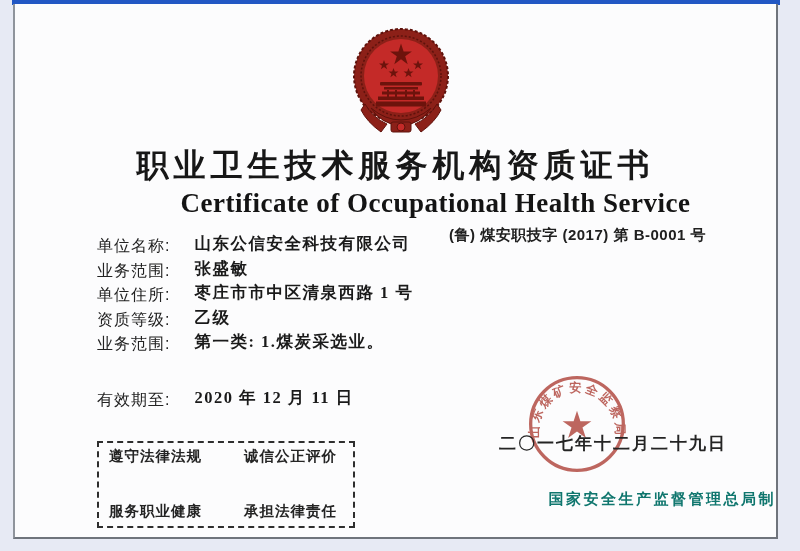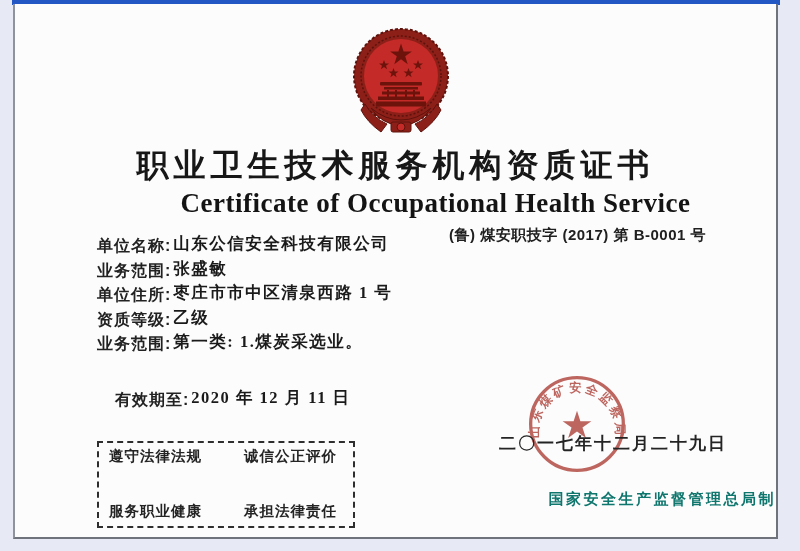--- a/index.html
+++ b/index.html
@@ -39,29 +39,29 @@
   }
   .cert-no{
     position:absolute;right:70px;top:222px;
     font-size:15px;font-weight:bold;color:#202020;letter-spacing:0.5px;
     white-space:nowrap;
   }
   
   .fields{position:absolute;left:82px;top:231px;}
   .field-row{height:24.6px;display:flex;align-items:baseline;white-space:nowrap;}
   .field-label{
-    font-size:16px;font-weight:bold;color:#222;letter-spacing:1px;
+    font-size:16px;font-weight:normal;color:#222;letter-spacing:1px;
   }
   .field-value{
-    margin-left:2px;font-size:16.5px;font-weight:bold;color:#1a1a1a;
+    margin-left:24px;font-size:16.5px;font-weight:bold;color:#1a1a1a;
     font-family:"Liberation Serif","DejaVu Serif",serif;letter-spacing:1.5px;
     position:relative;top:-2px;
   }
   .validity-row{
-    position:absolute;left:100px;top:385px;display:flex;align-items:baseline;white-space:nowrap;
+    position:absolute;left:82px;top:385px;display:flex;align-items:baseline;white-space:nowrap;
   }
   
   .pledge-box{
     position:absolute;left:82px;top:437px;width:258px;
     border:2px dashed #2e2e2e;box-sizing:border-box;
     padding:4px 10px 5px 10px;
     display:grid;grid-template-columns:auto auto;column-gap:26px;row-gap:3px;gap:36px;
   }
   .pledge-item{
     font-size:14.5px;font-weight:bold;color:#242424;letter-spacing:1px;white-space:nowrap;

